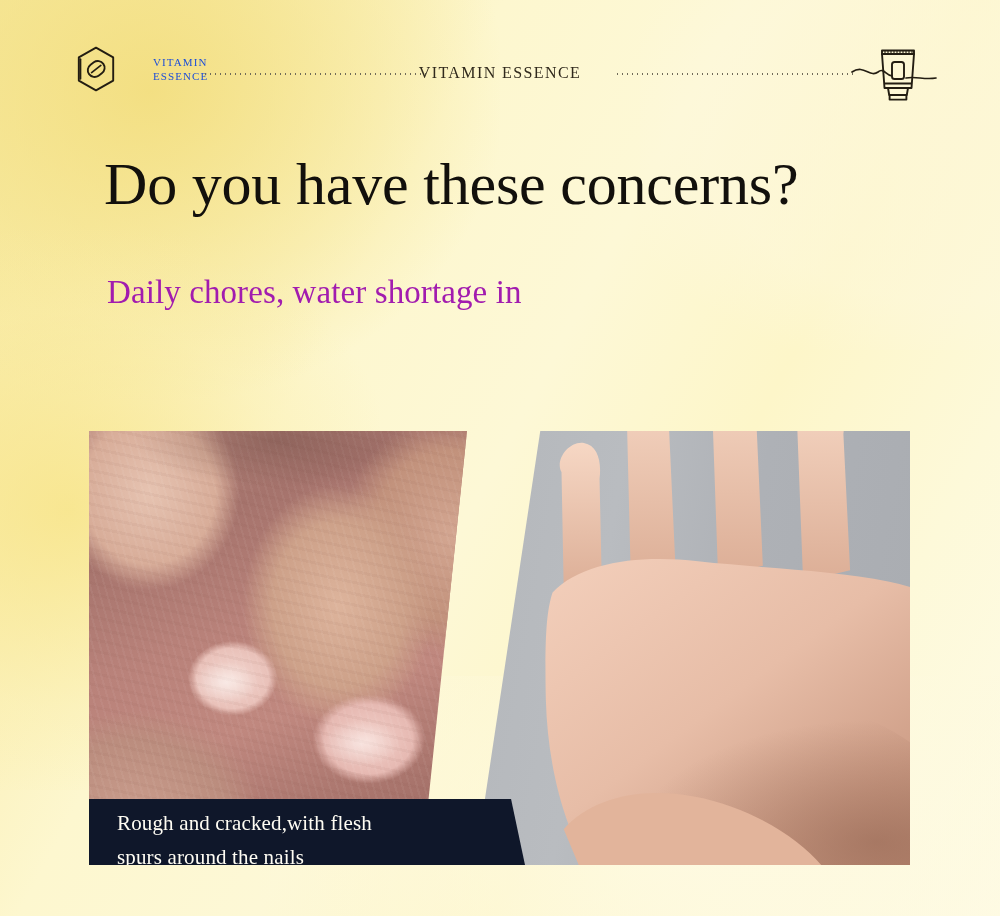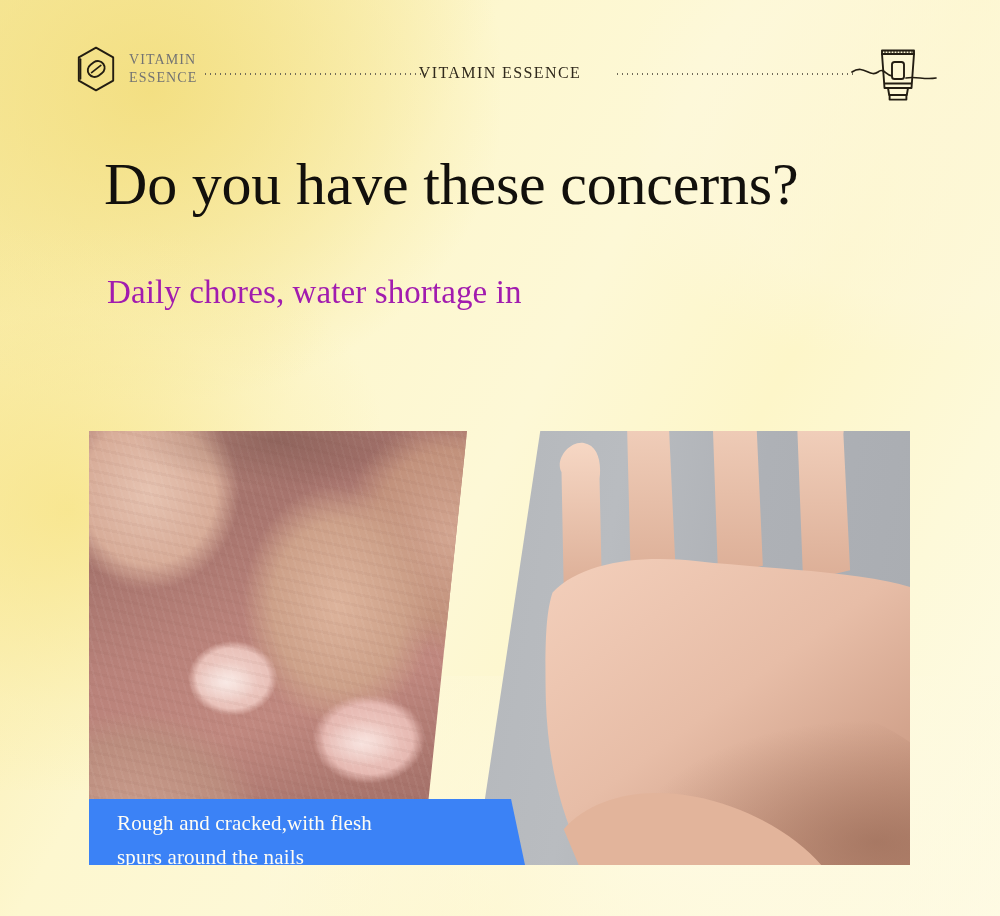--- a/index.html
+++ b/index.html
@@ -69,25 +69,26 @@
     left:0; top:46px; width:1000px; height:58px;
     display:flex; align-items:center;
   }
   .logo-block {
     position:absolute; left:74px; top:-1px;
     display:flex; align-items:center; gap:11px;
   }
   .logo-mark { width:44px; height:48px; display:block; }
   .logo-words {
     font-family:"Liberation Serif", serif;
-    font-size:14px;
+    font-size:11px;
     letter-spacing:1.1px;
     line-height:1.28;
-    color:#737373;
+    color:#1d4ed8;
     text-transform:uppercase;
+    margin-left:24px;
   }
   .dots {
     position:absolute; top:27px; height:2px;
     background-image:radial-gradient(circle, #6f6a58 0.9px, rgba(0,0,0,0) 1.1px);
     background-size:5px 2px;
     background-repeat:repeat-x;
   }
   .dots-left  { left:203px; width:225px; }
   .dots-right { left:615px; width:240px; }
 
@@ -173,21 +174,21 @@
     background:linear-gradient(100deg, #b4b7bb 0%, #b9bcc0 30%, #aeb1b6 58%, #a9acb1 100%);
   }
   .hand-shape {
     position:absolute;
     left:10%; top:-4%; width:108%; height:108%;
   }
 
   
   .cap {
     position:absolute;
-    background:#3b82f6;
+    background:#0f172a;
     color:#fffdf4;
     font-size:21px;
     line-height:1.62;
     letter-spacing:.15px;
   }
   .cap-left {
     left:89px; top:799px; width:436px; height:66px;
     clip-path:polygon(0 0, 96.8% 0, 100% 100%, 0 100%);
     padding:7px 0 0 28px;
   }

